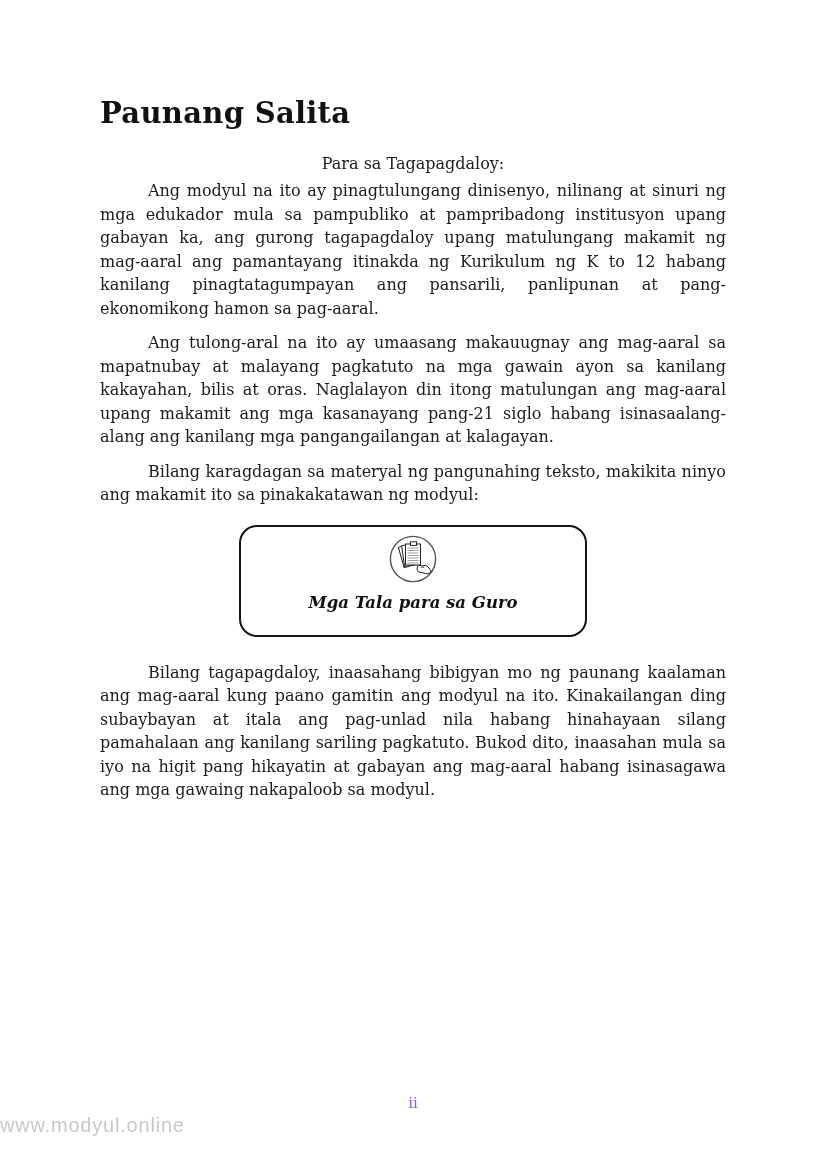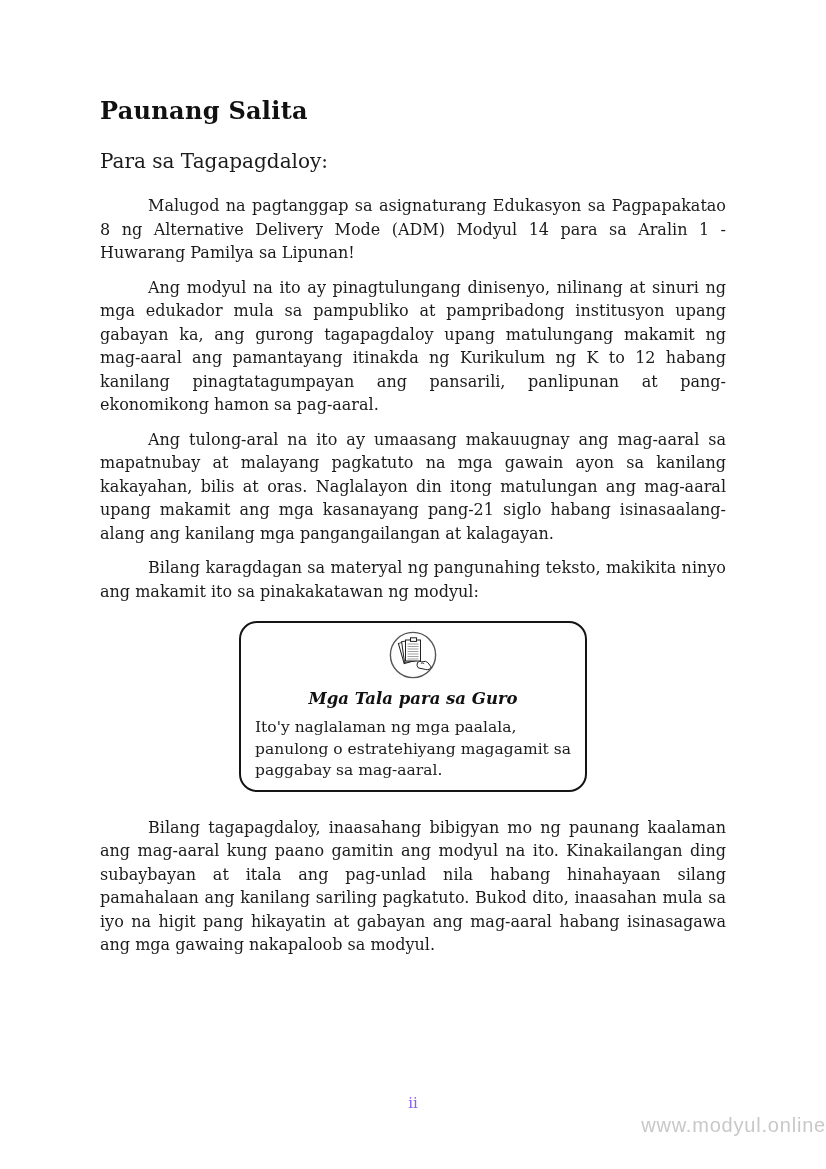--- a/index.html
+++ b/index.html
@@ -17,44 +17,45 @@
     font-family: "DejaVu Serif", serif;
     overflow: hidden;
   }
   .content {
     position: absolute;
     left: 100px;
     top: 96px;
     width: 626px;
   }
   .doc-title {
-    font-size: 24px;
+    font-size: 29px;
     font-weight: bold;
     letter-spacing: 0.3px;
     margin: 0 0 24px 0;
     color: #111111;
   }
   .salutation {
-    font-size: 20px;
-    margin: 0 0 21px 0;
+    font-size: 16px;
+    margin: 0 0 6px 0;
+    text-align: center;
   }
   p.bodytext {
     font-size: 16px;
     line-height: 23.5px;
     text-align: justify;
     text-indent: 48px;
     margin: 0 0 11px 0;
   }
   .note-box {
     width: 348px;
     box-sizing: border-box;
     margin: 18px auto 24px auto;
     border: 2px solid #151515;
     border-radius: 18px;
-    padding: 8px 14px 8px 14px;
+    padding: 8px 14px 14px 14px;
     background: #ffffff;
   }
   .note-icon-wrap {
     text-align: center;
     margin: 0 0 2px 0;
   }
   .note-title {
     text-align: center;
     font-weight: bold;
     font-style: italic;
@@ -75,38 +76,37 @@
     width: 100%;
     text-align: center;
     font-size: 15px;
     color: #8b5cf6;
   }
   .footer-watermark {
     position: absolute;
     left: 0;
     top: 1114px;
     width: 100%;
-    text-align: right;
+    text-align: left;
     font-family: "Liberation Sans", sans-serif;
     font-size: 20px;
     letter-spacing: 0.8px;
     color: #c8c8c8;
   }
 </style>
 </head>
 <body>
 
 <div class="page">
   <div class="content">
 
     <h1 class="doc-title">Paunang Salita</h1>
 
     <div class="salutation">Para sa Tagapagdaloy:</div>
 
-    <p class="bodytext">Malugod na pagtanggap sa asignaturang Edukasyon sa Pagpapakatao 8 ng Alternative Delivery Mode (ADM) Modyul 14 para sa Aralin 1 - Huwarang Pamilya sa Lipunan!</p>
 
     <p class="bodytext">Ang modyul na ito ay pinagtulungang dinisenyo, nilinang at sinuri ng mga edukador mula sa pampubliko at pampribadong institusyon upang gabayan ka, ang gurong tagapagdaloy upang matulungang makamit ng mag-aaral ang pamantayang itinakda ng Kurikulum ng K to 12 habang kanilang pinagtatagumpayan ang pansarili, panlipunan at pang-ekonomikong hamon sa pag-aaral.</p>
 
     <p class="bodytext">Ang tulong-aral na ito ay umaasang makauugnay ang mag-aaral sa mapatnubay at malayang pagkatuto na mga gawain ayon sa kanilang kakayahan, bilis at oras. Naglalayon din itong matulungan ang mag-aaral upang makamit ang mga kasanayang pang-21 siglo habang isinasaalang-alang ang kanilang mga pangangailangan at kalagayan.</p>
 
     <p class="bodytext">Bilang karagdagan sa materyal ng pangunahing teksto, makikita ninyo ang makamit ito sa pinakakatawan ng modyul:</p>
 
     <div class="note-box">
       <div class="note-icon-wrap">
         <svg width="48" height="48" viewBox="0 0 48 48" aria-hidden="true">
@@ -124,21 +124,20 @@
             <line x1="18.5" y1="20.5" x2="29.5" y2="20.5"></line>
             <line x1="18.5" y1="23" x2="29.5" y2="23"></line>
             <line x1="18.5" y1="25.5" x2="29.5" y2="25.5"></line>
             <line x1="18.5" y1="28" x2="29.5" y2="28"></line>
           </g>
           <path d="M28.5 31.5 q2.6 -2.2 4.4 -0.6 q4.4 -1.6 6 0.8 l3.2 4.2 q-1.2 3.4 -5.4 2.6 l-7.4 -1.6 q-2.2 -2.6 -0.8 -5.4 z" fill="#ffffff" stroke="#222222" stroke-width="1"></path>
           <path d="M31.8 32.4 q2.2 -1 3.4 0.4" fill="none" stroke="#222222" stroke-width="0.8"></path>
         </svg>
       </div>
       <div class="note-title">Mga Tala para sa Guro</div>
-      <p class="note-body">Ito'y naglalaman ng mga paalala, panulong o estratehiyang magagamit sa paggabay sa mag-aaral.</p>
     </div>
 
     <p class="bodytext">Bilang tagapagdaloy, inaasahang bibigyan mo ng paunang kaalaman ang mag-aaral kung paano gamitin ang modyul na ito. Kinakailangan ding subaybayan at itala ang pag-unlad nila habang hinahayaan silang pamahalaan ang kanilang sariling pagkatuto. Bukod dito, inaasahan mula sa iyo na higit pang hikayatin at gabayan ang mag-aaral habang isinasagawa ang mga gawaing nakapaloob sa modyul.</p>
 
   </div>
 
   <div class="footer-pagenum">ii</div>
 
   <div class="footer-watermark">www.modyul.online</div>
 </div>

